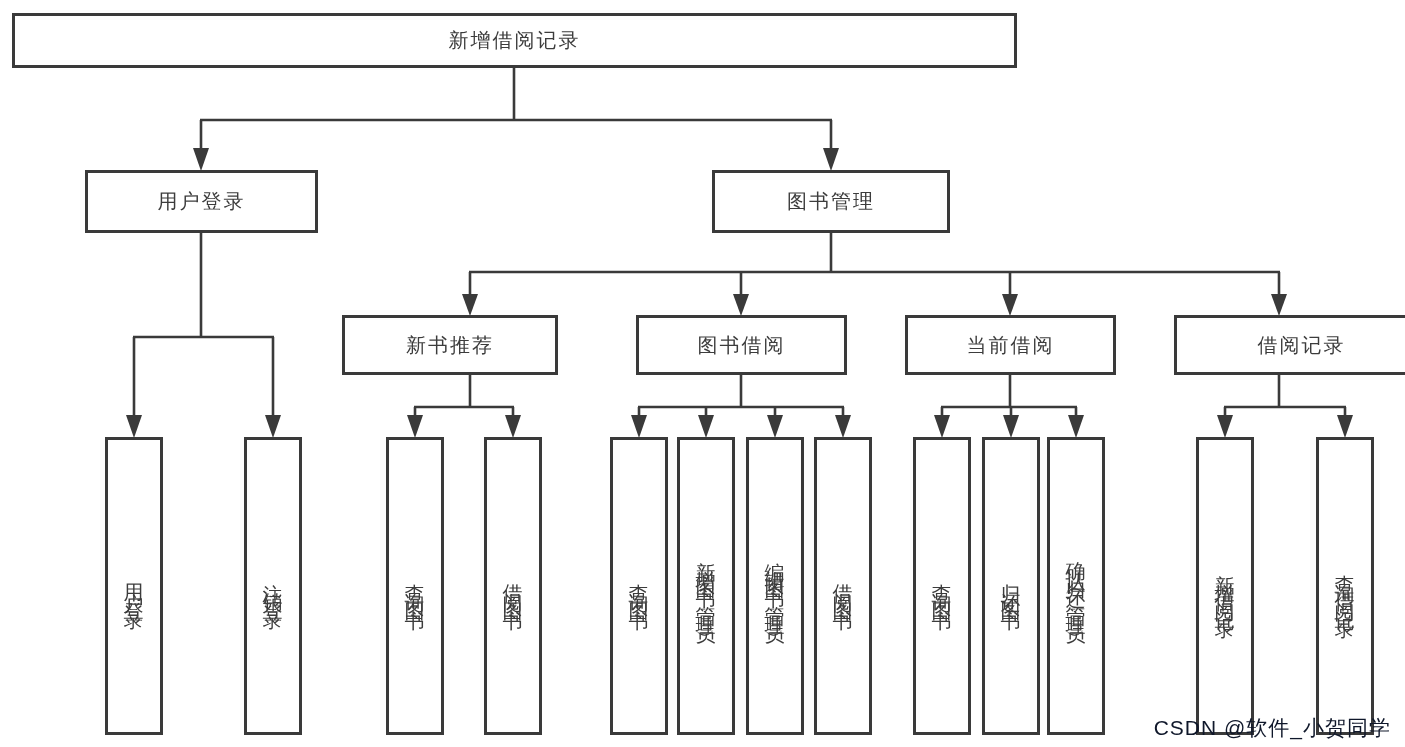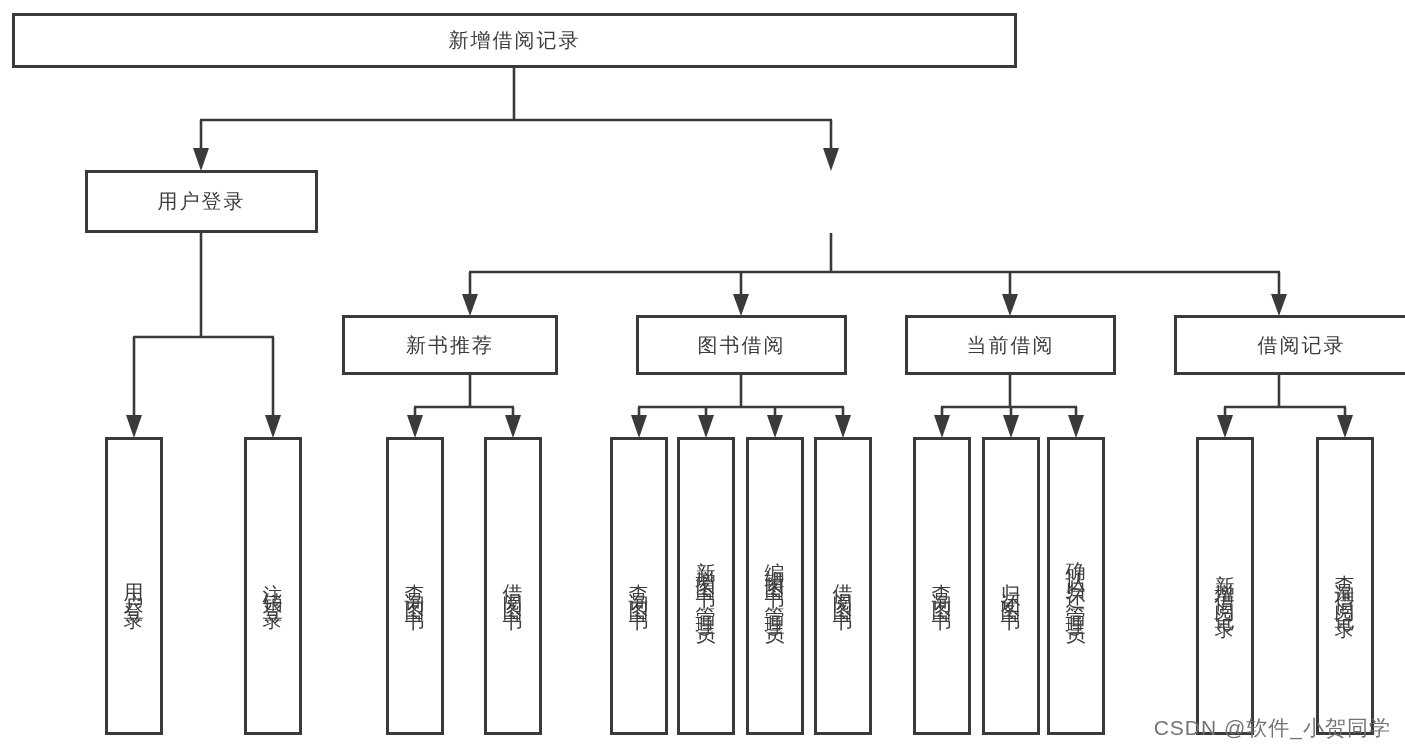--- a/index.html
+++ b/index.html
@@ -44,21 +44,21 @@
     font-size: 20px;
     line-height: 1;
     letter-spacing: 9px;
     white-space: nowrap;
   }
   .watermark {
     position: absolute;
     right: 14px;
     bottom: 5px;
     font-size: 21px;
-    color: #737373;
+    color: #0f172a;
     letter-spacing: 1px;
     z-index: 3;
     white-space: nowrap;
   }
 </style>
 </head>
 <body>
 
 <div class="canvas">
 
@@ -138,20 +138,23 @@
     </g>
   </svg>
 
   <div class="box" style="left:12px; top:13px; width:1005px; height:55px;">
     <span class="hlabel">新增借阅记录</span>
   </div>
 
   <div class="box" style="left:85px; top:170px; width:233px; height:63px;">
     <span class="hlabel">用户登录</span>
   </div>
+  <div class="box" style="left:712px; top:170px; width:238px; height:63px;">
+    <span class="hlabel">图书管理</span>
+  </div>
 
   <div class="box" style="left:342px; top:315px; width:216px; height:60px;">
     <span class="hlabel">新书推荐</span>
   </div>
   <div class="box" style="left:905px; top:315px; width:211px; height:60px;">
     <span class="hlabel">当前借阅</span>
   </div>
   <div class="box" style="left:636px; top:315px; width:211px; height:60px;">
     <span class="hlabel">图书借阅</span>
   </div>

